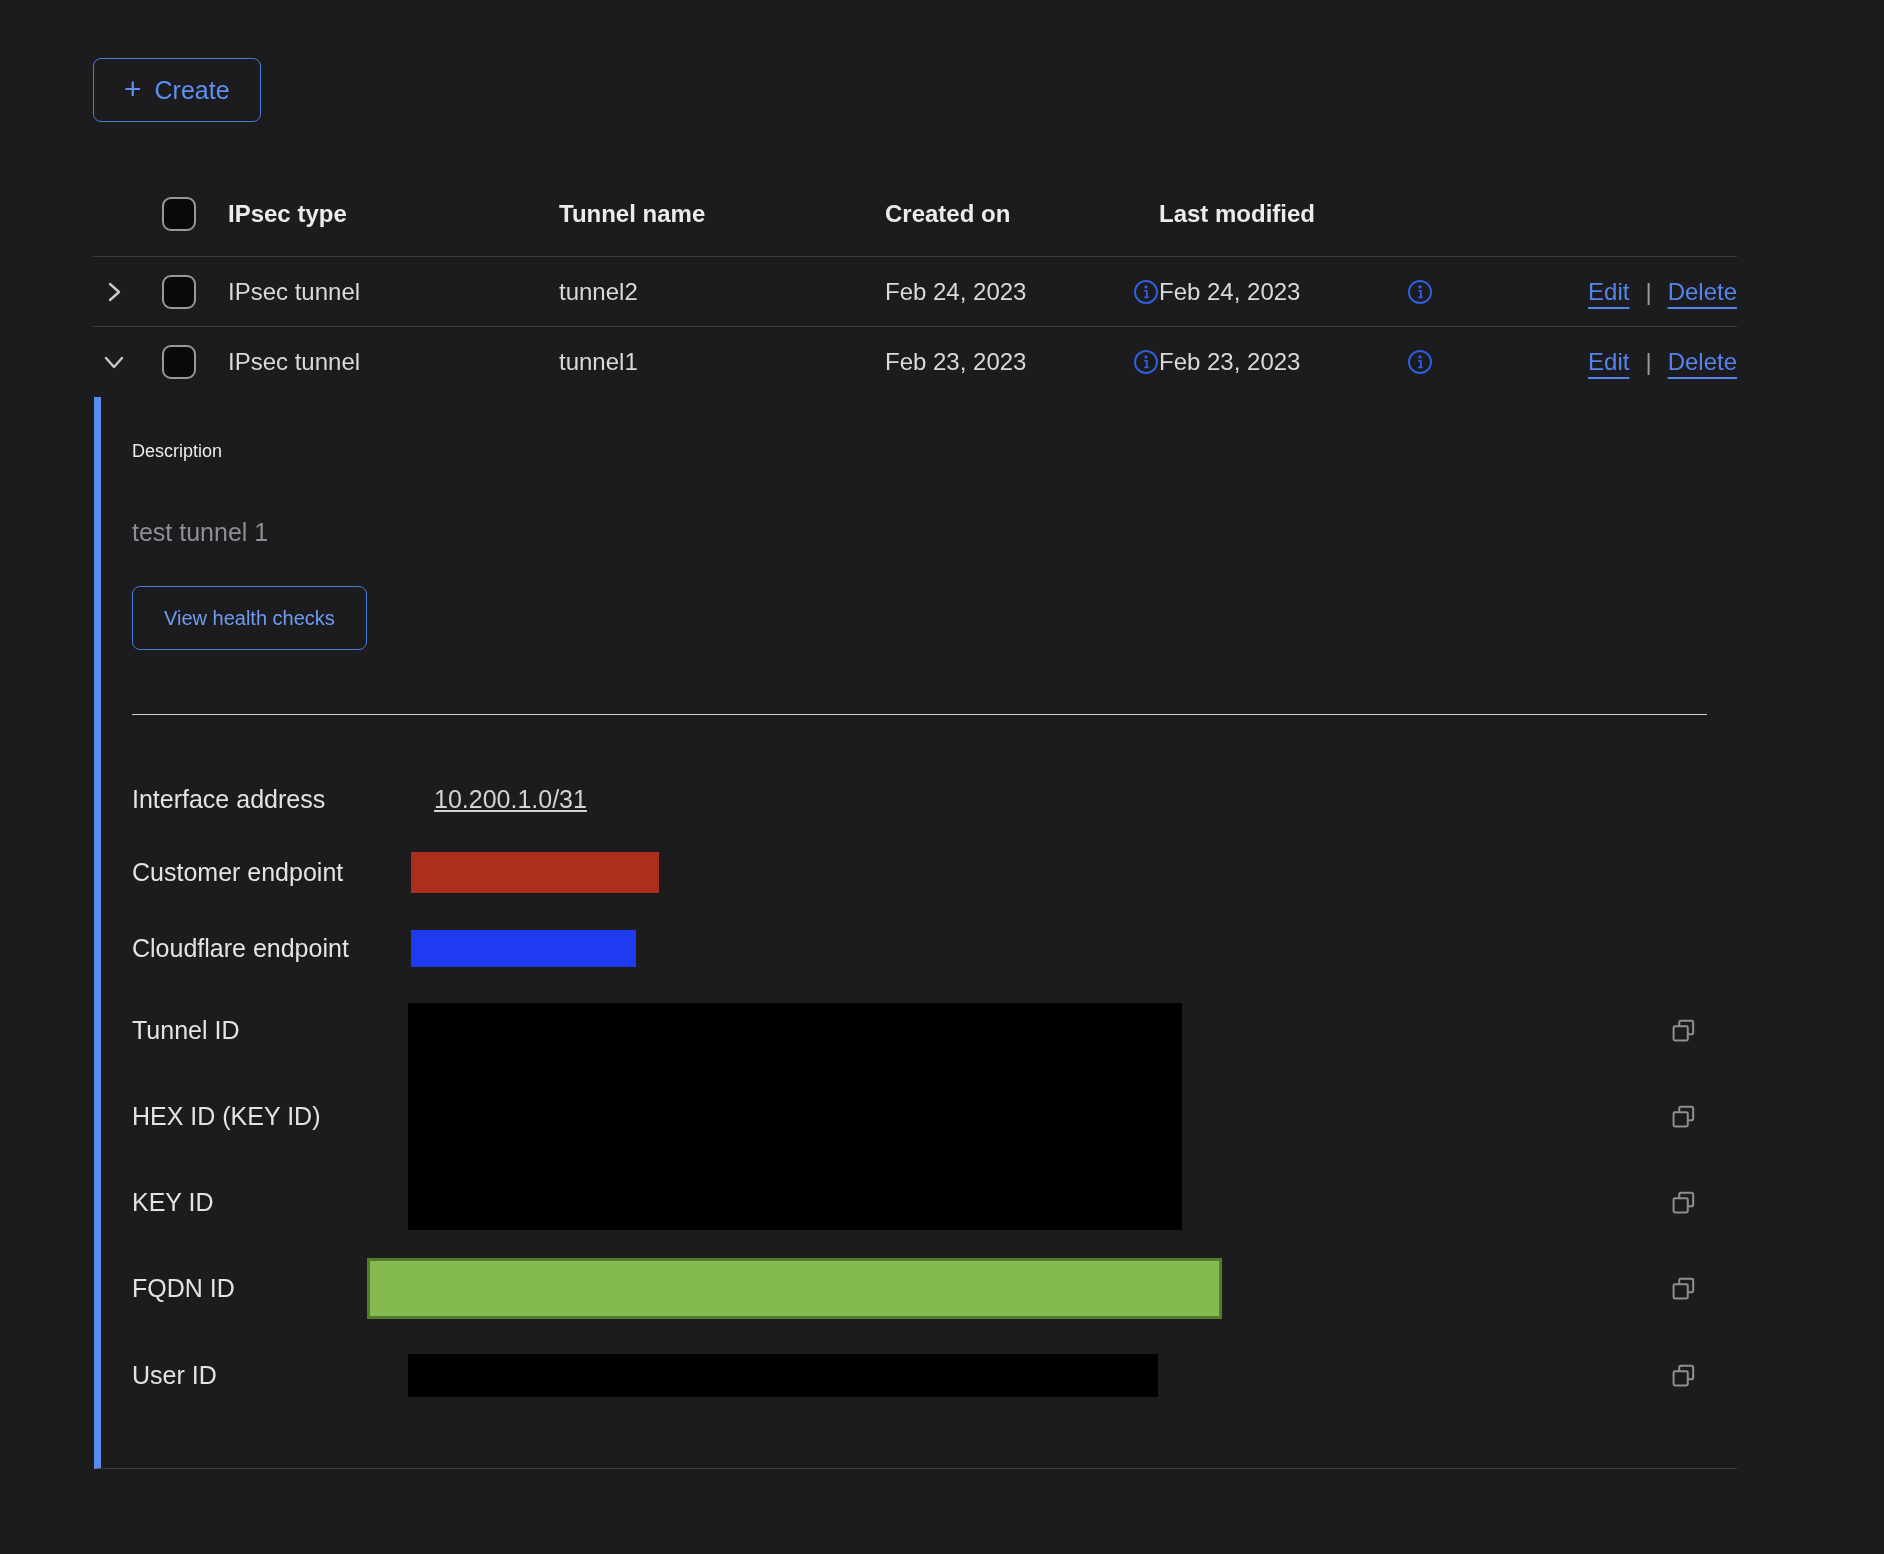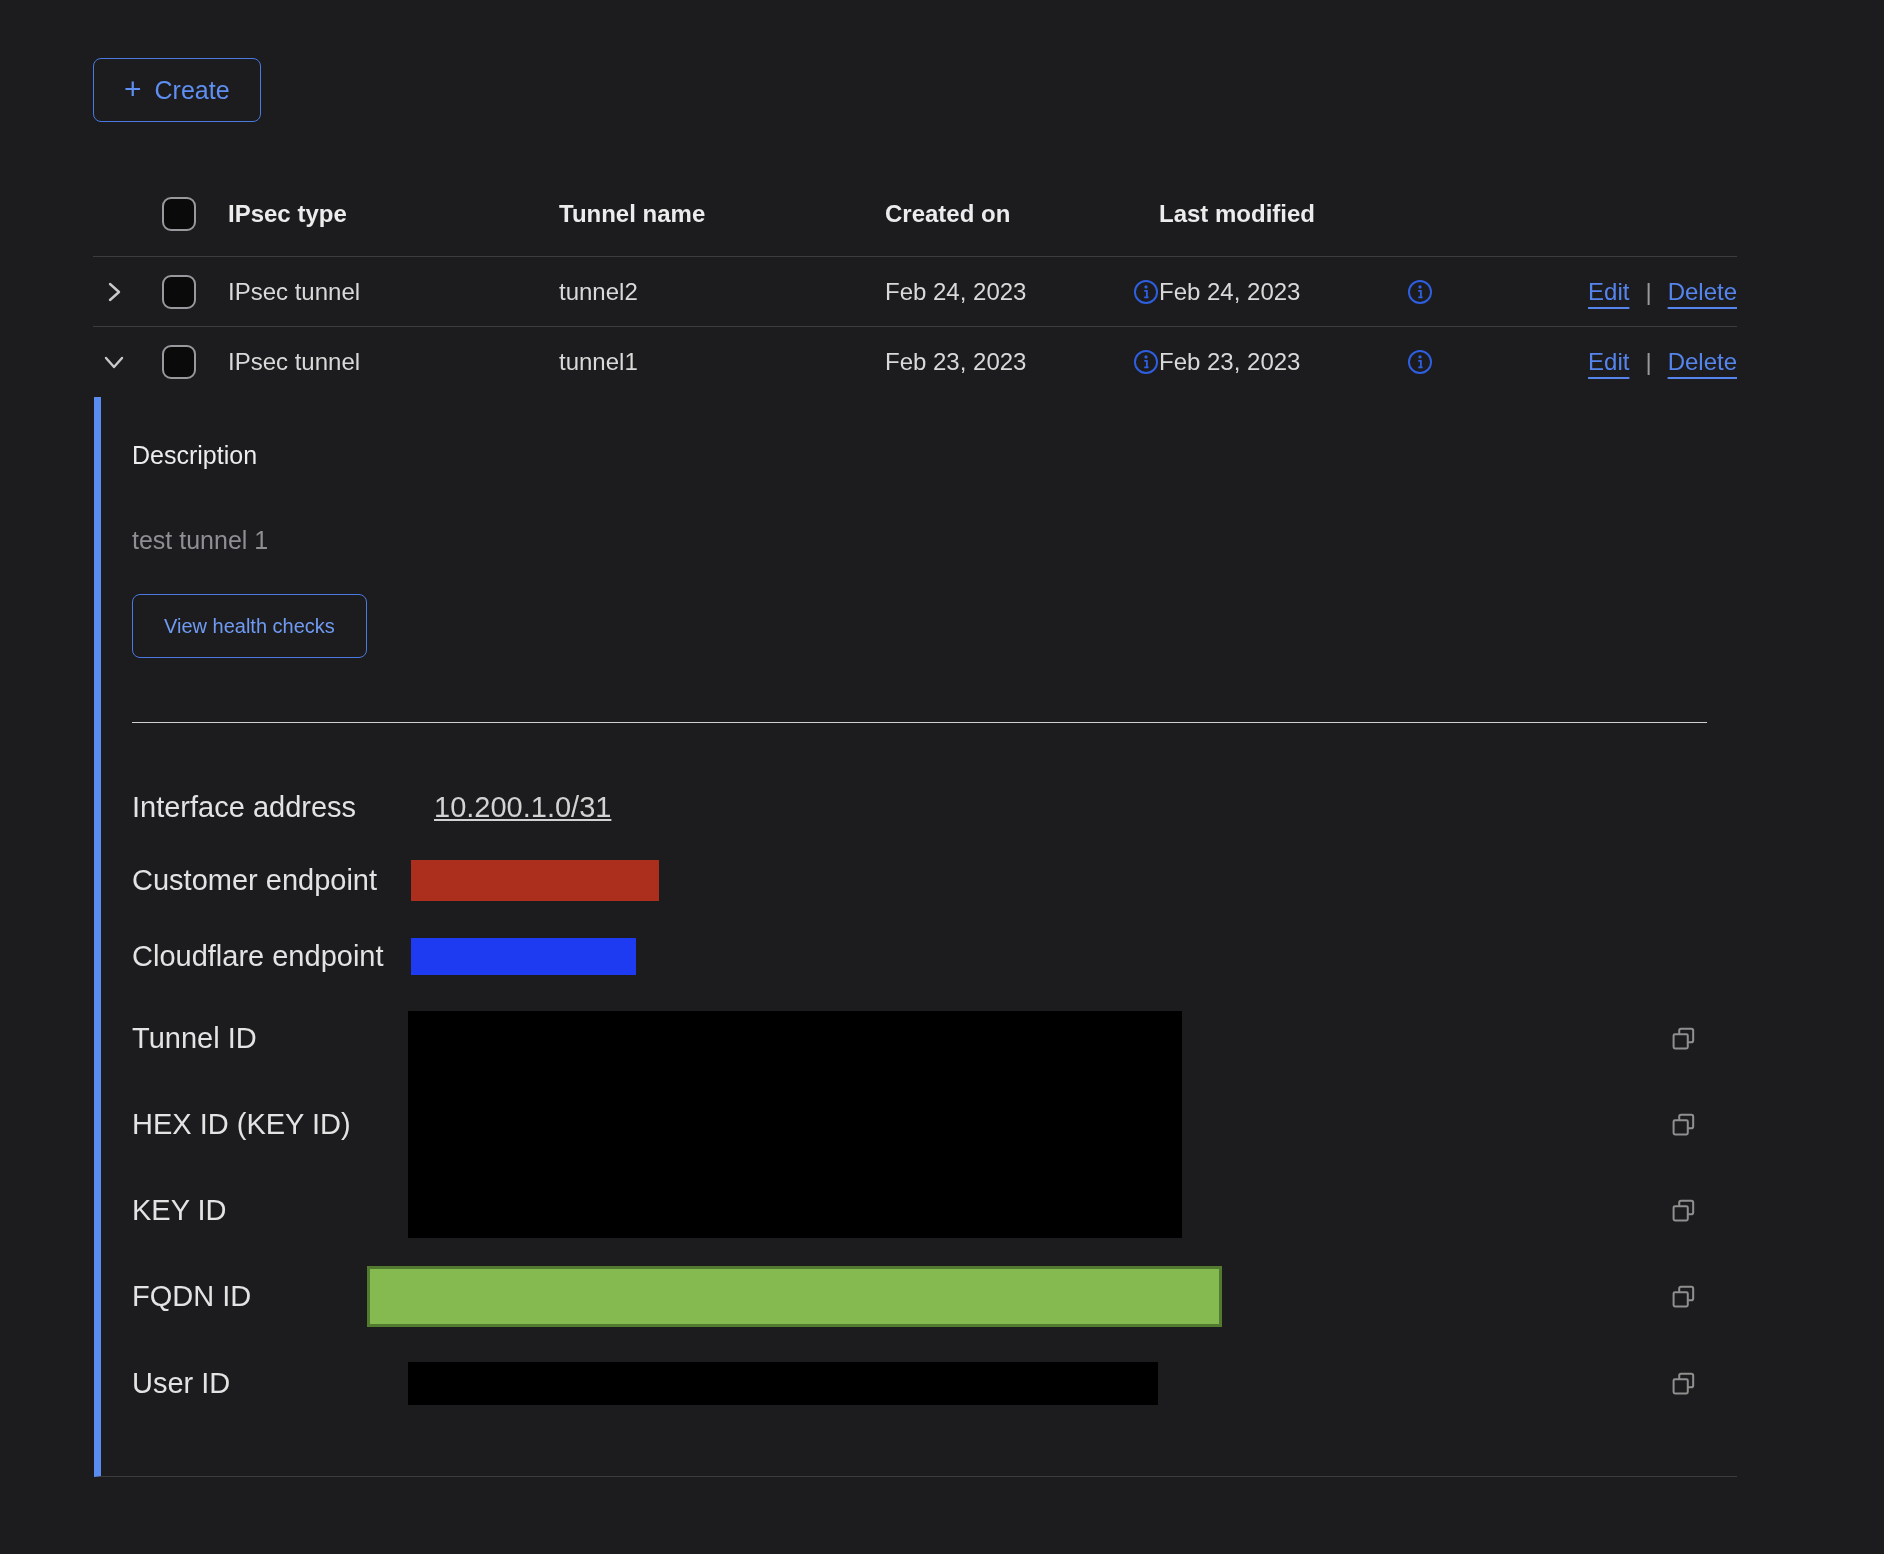--- a/index.html
+++ b/index.html
@@ -48,34 +48,34 @@
   }
   .sep { color:#9a9a9e; }
 
   
   .panel {
     margin-left:1px;
     border-left:7px solid #5a8cf0;
     border-bottom:1px solid #3c3c3f;
     padding:44px 0 49px 31px;
   }
-  .desc-label { color:#ececec; font-size:25px; }
+  .desc-label { color:#ececec; font-size:18px; }
   .desc-value { color:#8e8e93; font-size:25px; margin-top:56px; }
   .health-btn {
     margin-top:39px;
     display:inline-flex; align-items:center;
     height:64px; padding:0 31px;
     background:transparent;
     border:1.5px solid #4a79e0; border-radius:8px;
     color:#6f9bf3; font-size:20px; font-family:inherit;
     cursor:pointer;
   }
   .light-divider { margin-top:64px; margin-right:30px; height:1px; background:#cfcfcf; }
 
-  .details { position:relative; padding-top:48px; font-size:29px; }
+  .details { position:relative; padding-top:48px; font-size:25px; }
   .d-row { display:flex; align-items:center; }
   .d-row .lbl { width:302px; flex:0 0 302px; color:#e3e3e3; }
   .d-row .val { color:#d2d2d2;text-decoration:underline; }
   .d-row .spacer { flex:1; }
   .copy-btn { display:inline-flex; margin-right:40px; cursor:pointer; }
 
   .h73 { height:73px; } .h78 { height:78px; } .h86 { height:86px; } .h87 { height:87px; }
 
   .redact-red  { margin-left:-23px; width:248px; height:41px; background:#ac2f1d; }
   .redact-blue { margin-left:-23px; width:225px; height:37px; background:#1e3bf2; }

